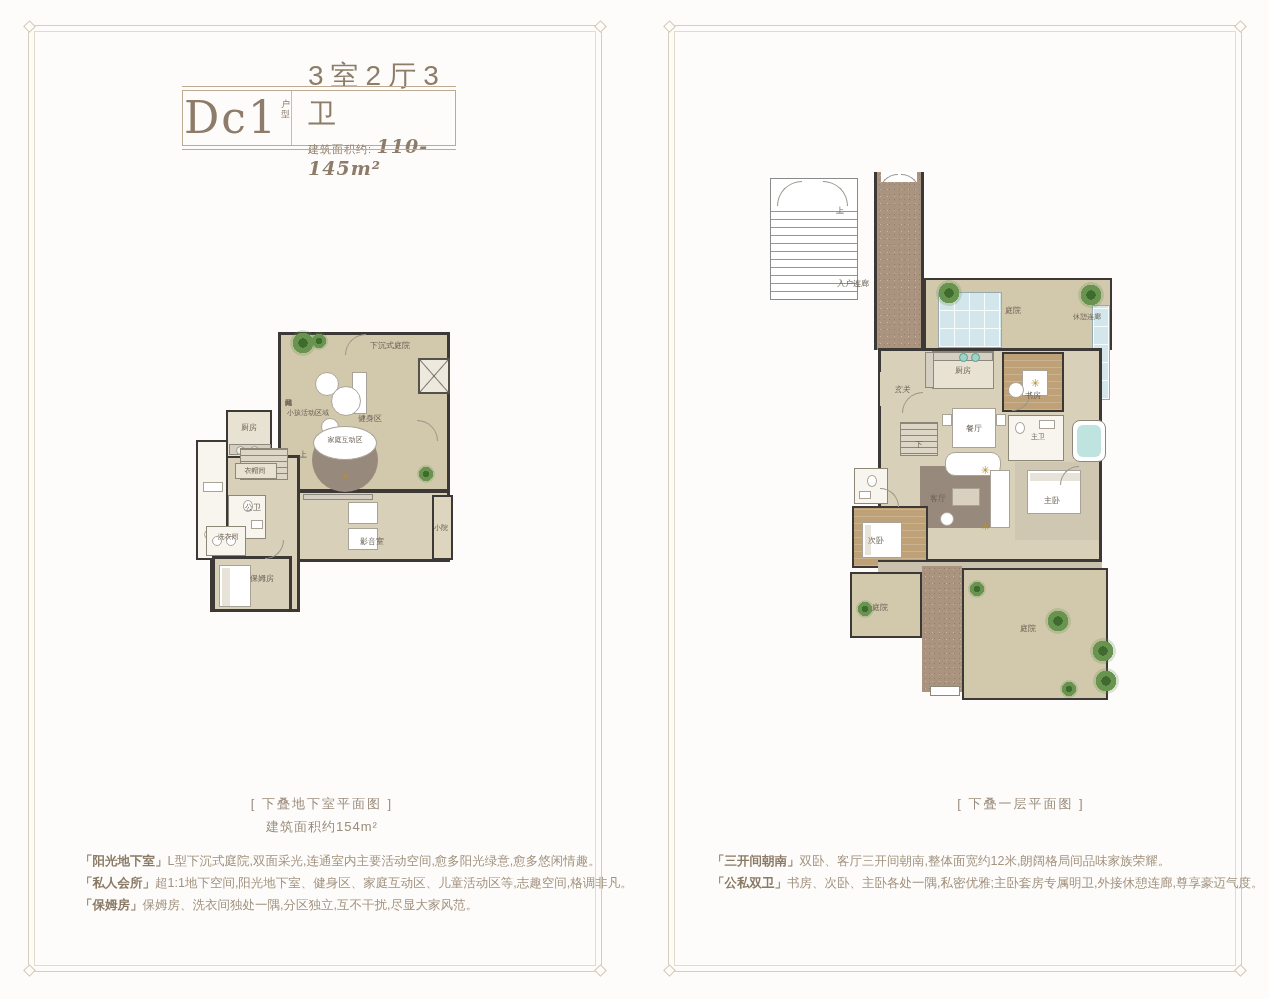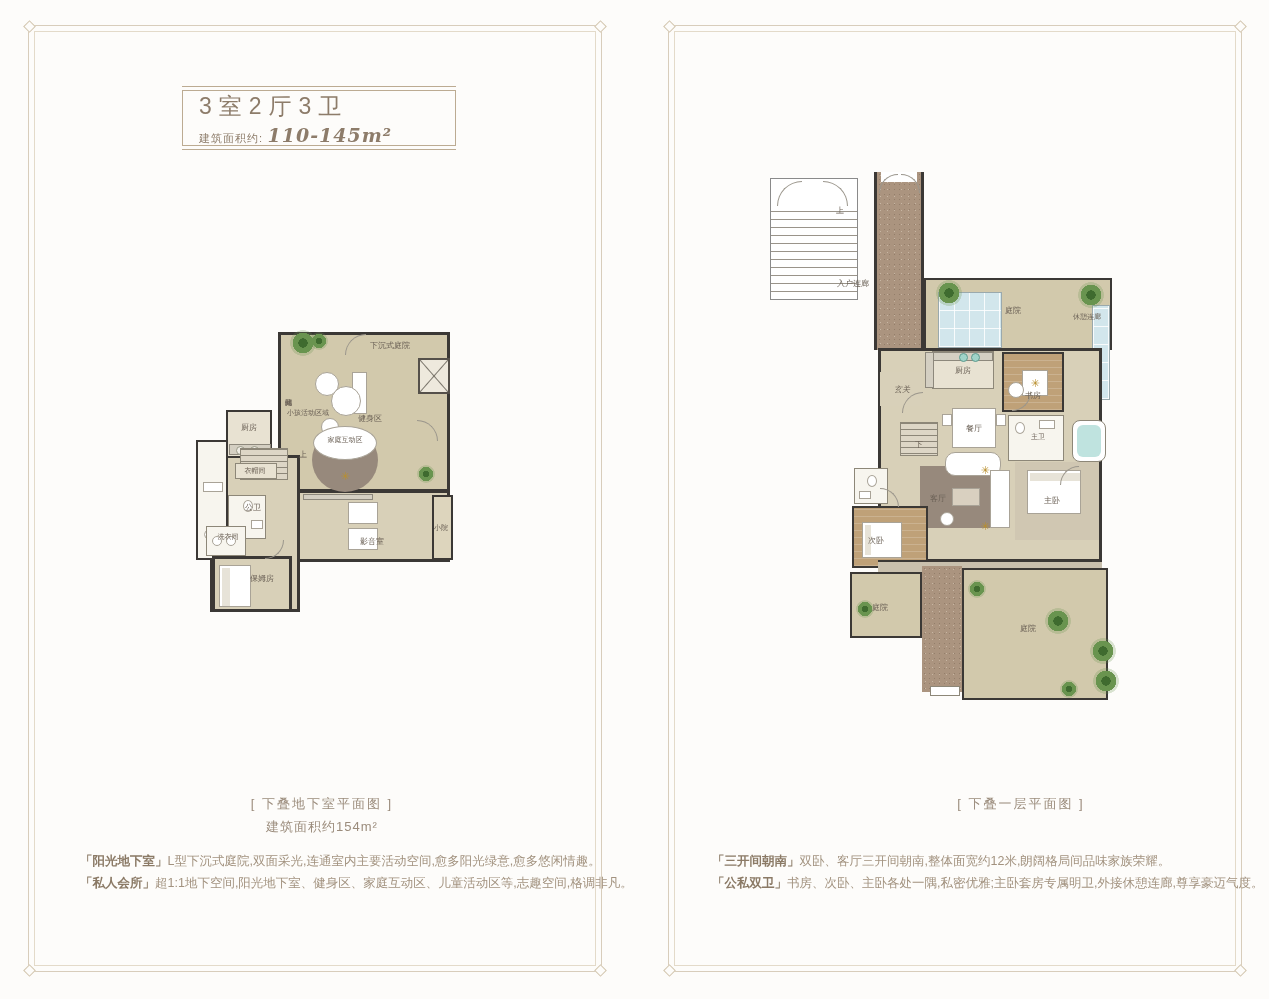--- a/index.html
+++ b/index.html
@@ -9,21 +9,21 @@
   .frame{position:absolute;border:1px solid #d8cdbb;}
   .frame-inner{position:absolute;left:5px;top:5px;right:5px;bottom:5px;border:1px solid #e3dac9;}
   .corn{position:absolute;width:7px;height:7px;border:1px solid #d2c5ae;transform:rotate(45deg);background:#fdfcfa;}
   .tbox{position:absolute;border:1px solid #bcab92;display:flex;align-items:stretch;background:#fdfcfa;}
   .tbox::before{content:"";position:absolute;left:-1px;right:-1px;top:-5px;border-top:1px solid #bcab92;}
   .tbox::after{content:"";position:absolute;left:-1px;right:-1px;bottom:-5px;border-bottom:1px solid #bcab92;}
   .tleft{width:108px;display:flex;align-items:center;justify-content:center;border-right:1px solid #cbbda6;}
   .tcode{font-family:"DejaVu Serif","Liberation Serif",serif;font-size:44px;color:#8d7c6a;letter-spacing:2px;line-height:1;}
   .ttag{display:inline-flex;flex-direction:column;font-size:9px;color:#8d7c6a;line-height:10px;margin-left:3px;margin-top:-18px;}
   .tright{flex:1;display:flex;flex-direction:column;justify-content:center;padding-left:16px;}
-  .tlayout{font-size:23px;color:#8d7c6a;letter-spacing:7px;}
+  .tlayout{font-size:28px;color:#8d7c6a;letter-spacing:7px;}
   .tarea{margin-top:2px;color:#8d7c6a;}
   .tarea .lab{font-size:11px;letter-spacing:1px;}
   .tarea .val{font-family:"DejaVu Serif","Liberation Serif",serif;font-style:italic;font-weight:bold;font-size:19px;letter-spacing:1px;}
   
   .caption{position:absolute;font-size:13px;color:#9b8c7c;letter-spacing:2px;text-align:center;transform:translateX(-50%);white-space:nowrap;}
   .feat{position:absolute;font-size:12.5px;line-height:22px;color:#a2927f;white-space:nowrap;}
   .feat-title{font-weight:bold;color:#8b7a66;}
   
   .plan{position:absolute;}
   .room{position:absolute;box-sizing:border-box;}
@@ -73,20 +73,27 @@
 
 <div class="frame" style="left:668px;top:25px;width:572px;height:945px;">
   <div class="frame-inner"></div>
   <div class="corn" style="left:-4px;top:-4px;"></div>
   <div class="corn" style="right:-4px;top:-4px;"></div>
   <div class="corn" style="left:-4px;bottom:-4px;"></div>
   <div class="corn" style="right:-4px;bottom:-4px;"></div>
 </div>
 
 <div class="tbox" style="left:182px;top:90px;width:272px;height:54px;">
+  <div class="tleft">
+    <span class="tcode">Dc1</span>
+    <span class="ttag">
+      <span>户</span>
+      <span>型</span>
+    </span>
+  </div>
   <div class="tright">
     <div class="tlayout">3室2厅3卫</div>
     <div class="tarea">
       <span class="lab">建筑面积约:</span>
       <span class="val">110-145m²</span>
     </div>
   </div>
 </div>
 
 <div class="plan" style="left:195px;top:330px;width:260px;height:290px;">
@@ -281,18 +288,19 @@
   <span class="plbl" style="left:268px;top:458px;">庭院</span>
 </div>
 
 <div class="caption" style="left:322px;top:795px;">[ 下叠地下室平面图 ]</div>
 <div class="caption" style="left:322px;top:818px;letter-spacing:1px;">建筑面积约154m²</div>
 <div class="caption" style="left:1021px;top:795px;">[ 下叠一层平面图 ]</div>
 
 <div class="feat" style="left:80px;top:850px;width:490px;">
   <div><span class="feat-title">「阳光地下室」</span><span>L型下沉式庭院,双面采光,连通室内主要活动空间,愈多阳光绿意,愈多悠闲情趣。</span></div>
   <div><span class="feat-title">「私人会所」</span><span>超1:1地下空间,阳光地下室、健身区、家庭互动区、儿童活动区等,志趣空间,格调非凡。</span></div>
+  <div><span class="feat-title">「保姆房」</span><span>保姆房、洗衣间独处一隅,分区独立,互不干扰,尽显大家风范。</span></div>
 </div>
 
 <div class="feat" style="left:712px;top:850px;width:515px;">
   <div><span class="feat-title">「三开间朝南」</span><span>双卧、客厅三开间朝南,整体面宽约12米,朗阔格局间品味家族荣耀。</span></div>
   <div><span class="feat-title">「公私双卫」</span><span>书房、次卧、主卧各处一隅,私密优雅;主卧套房专属明卫,外接休憩连廊,尊享豪迈气度。</span></div>
 </div>
 
 </body></html>

